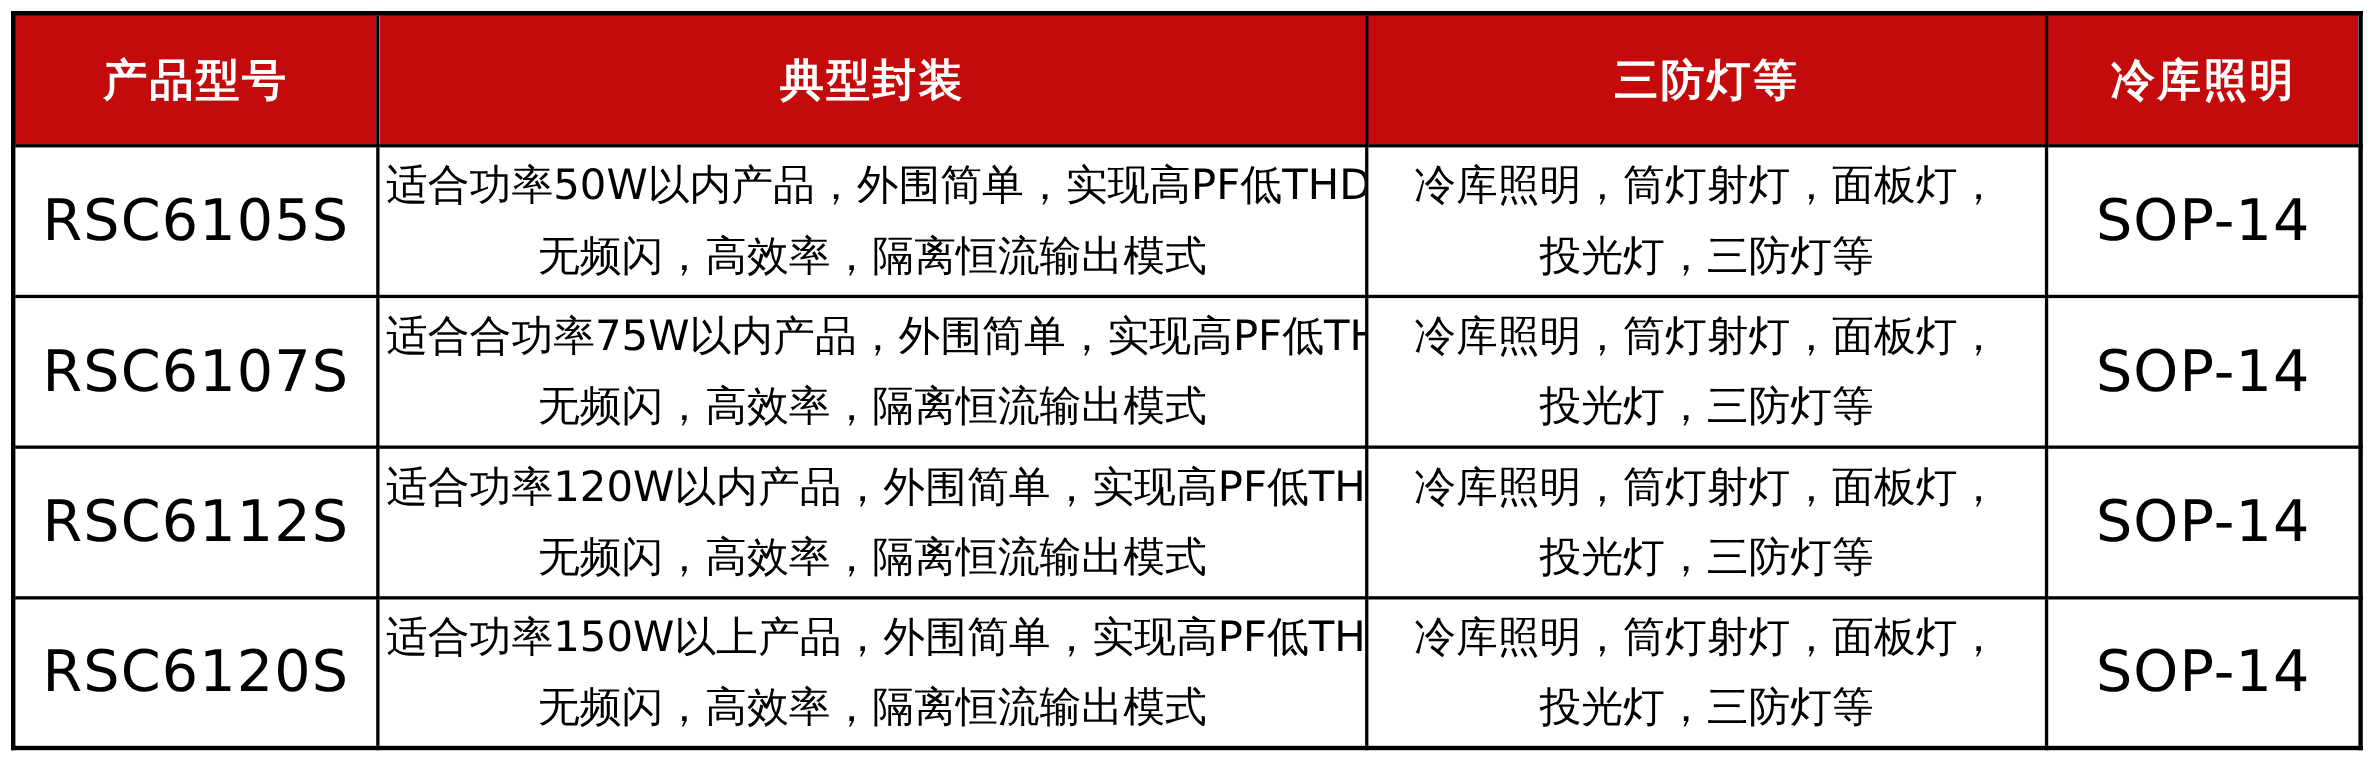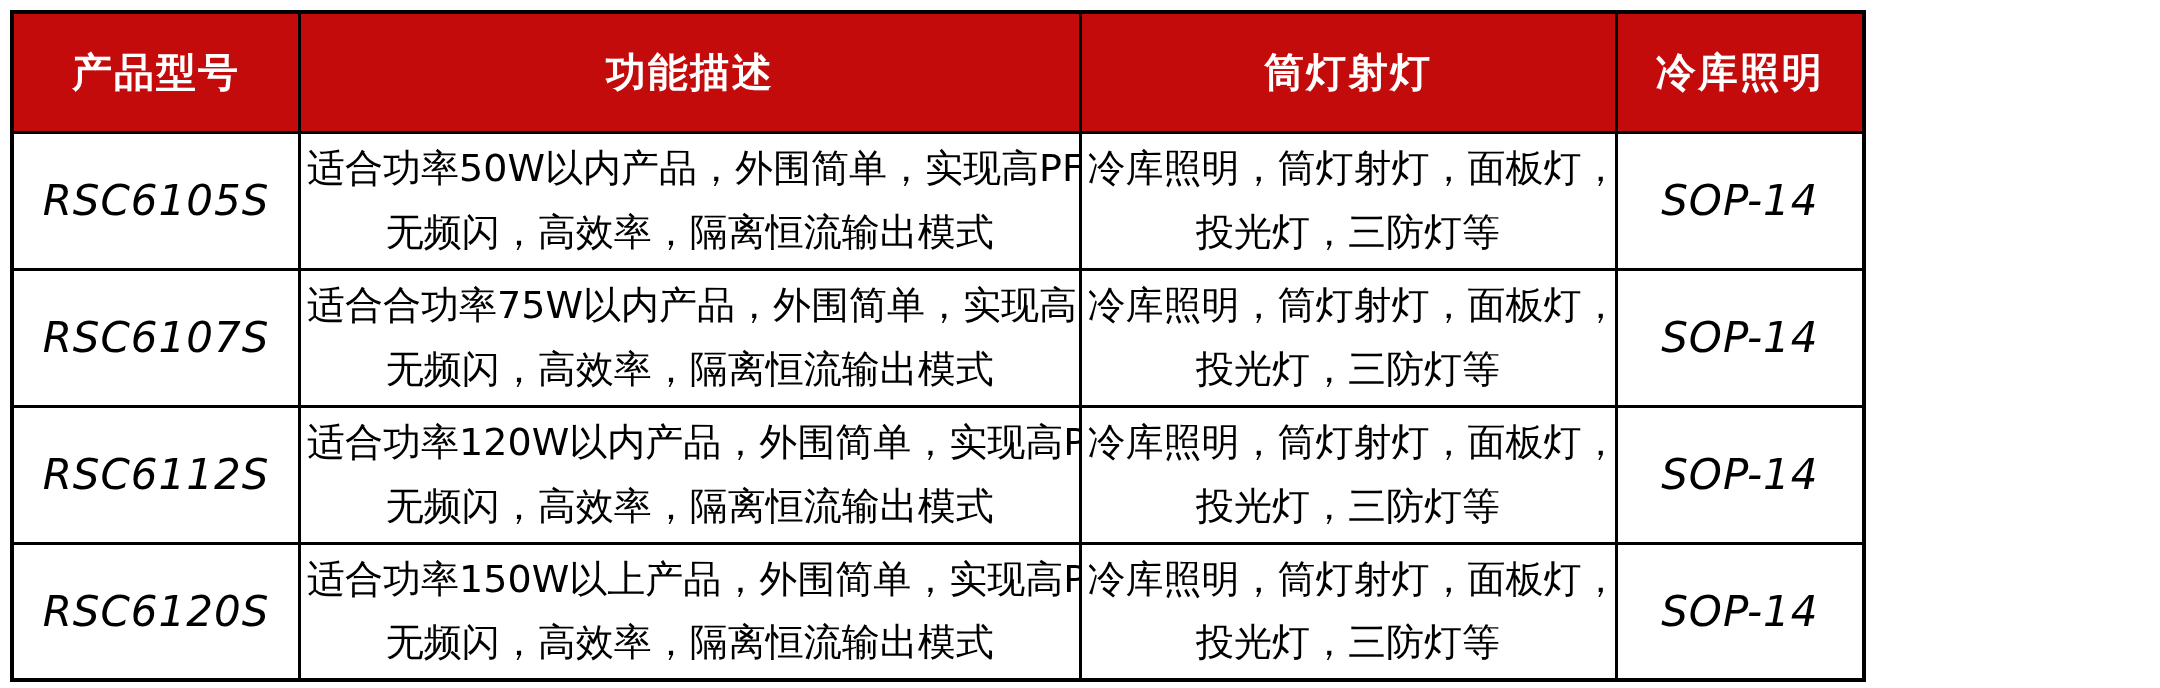--- a/index.html
+++ b/index.html
@@ -20,21 +20,21 @@
     position: relative;
     width: 2160px;
     height: 688px;
     background: var(--page-bg);
     overflow: hidden;
   }
   table.product-table {
     position: absolute;
     left: 10px;
     top: 10px;
-    width: 1856px;
+    width: 2138px;
     height: 668px;
     border-collapse: collapse;
     table-layout: fixed;
     border: 4px solid var(--border);
   }
   .product-table th,
   .product-table td {
     border: 3px solid var(--border);
     text-align: center;
     vertical-align: middle;
@@ -48,23 +48,22 @@
     color: var(--header-text);
     font-size: 40px;
     font-weight: bold;
     letter-spacing: 2px;
   }
   .product-table td {
     color: var(--body-text);
     background: var(--page-bg);
   }
   td.cell-model, td.cell-package {
-    font-size: 42px;
+    font-size: 52px;
     letter-spacing: 1px;
-    font-style: italic;
   }
   td.cell-description, td.cell-applications {
     font-size: 38px;
     line-height: 1.66;
     white-space: pre;
   }
 </style>
 </head>
 <body>
 
@@ -72,22 +71,22 @@
   <table class="product-table">
     <colgroup>
       <col style="width:15.53%">
       <col style="width:42.14%">
       <col style="width:28.95%">
       <col style="width:13.38%">
     </colgroup>
     <thead>
       <tr>
         <th>产品型号</th>
-        <th>功能描述</th>
-        <th>筒灯射灯</th>
+        <th>典型封装</th>
+        <th>三防灯等</th>
         <th>冷库照明</th>
       </tr>
     </thead>
     <tbody>
       <tr>
         <td class="cell-model">RSC6105S</td>
         <td class="cell-description">适合功率50W以内产品，外围简单，实现高PF低THD，
 无频闪，高效率，隔离恒流输出模式</td>
         <td class="cell-applications">冷库照明，筒灯射灯，面板灯，
 投光灯，三防灯等</td>

